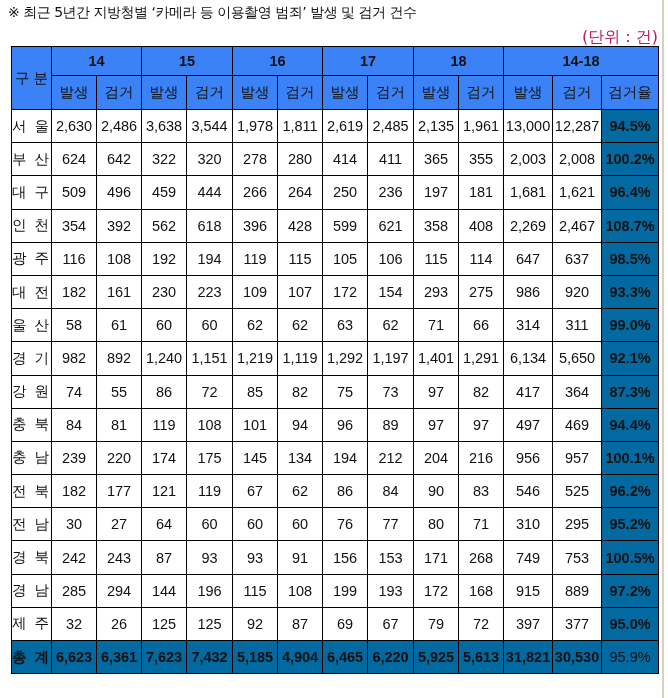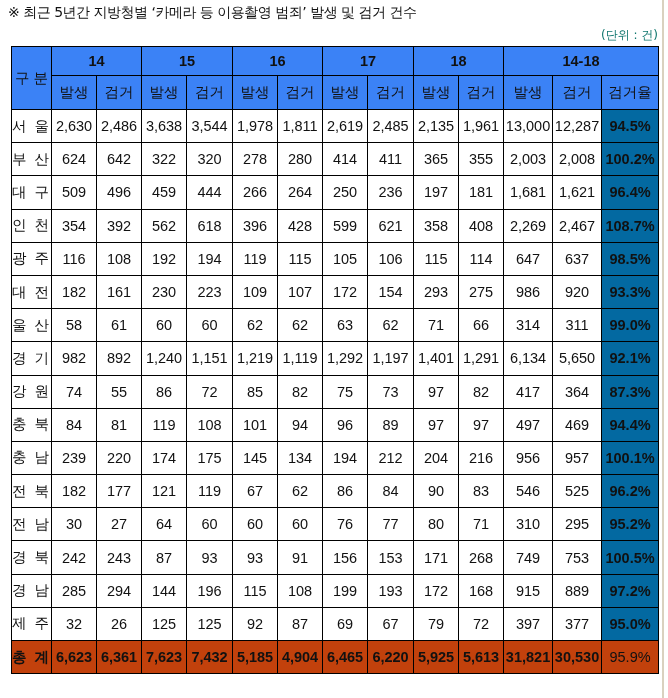--- a/index.html
+++ b/index.html
@@ -20,22 +20,22 @@
       top: 4px;
       font-size: 14px;
       color: #111;
       white-space: nowrap;
       letter-spacing: -0.5px;
     }
     .unit {
       position: absolute;
       right: 10px;
       top: 27px;
-      font-size: 12px;
-      color: #0f766e;
+      font-size: 16px;
+      color: #be185d;
     }
     .right-border {
       position: absolute;
       right: 4px;
       top: 0;
       width: 2px;
       height: 698px;
       background: #d9d1bf;
     }
     table {
@@ -69,21 +69,21 @@
     }
     td.rowlabel {
       text-align: left;
       letter-spacing: 2px;
     }
     td.rate {
       background: #0369a1;
       font-weight: bold;
     }
     tr.total td {
-      background: #c2410c;
+      background: #0369a1;
       font-weight: bold;
     }
     tr.total td.rate {
       font-weight: normal;
     }
   </style>
 </head>
 <body>
 
 <div class="title">※ 최근 5년간 지방청별 ‘카메라 등 이용촬영 범죄’ 발생 및 검거 건수</div>

